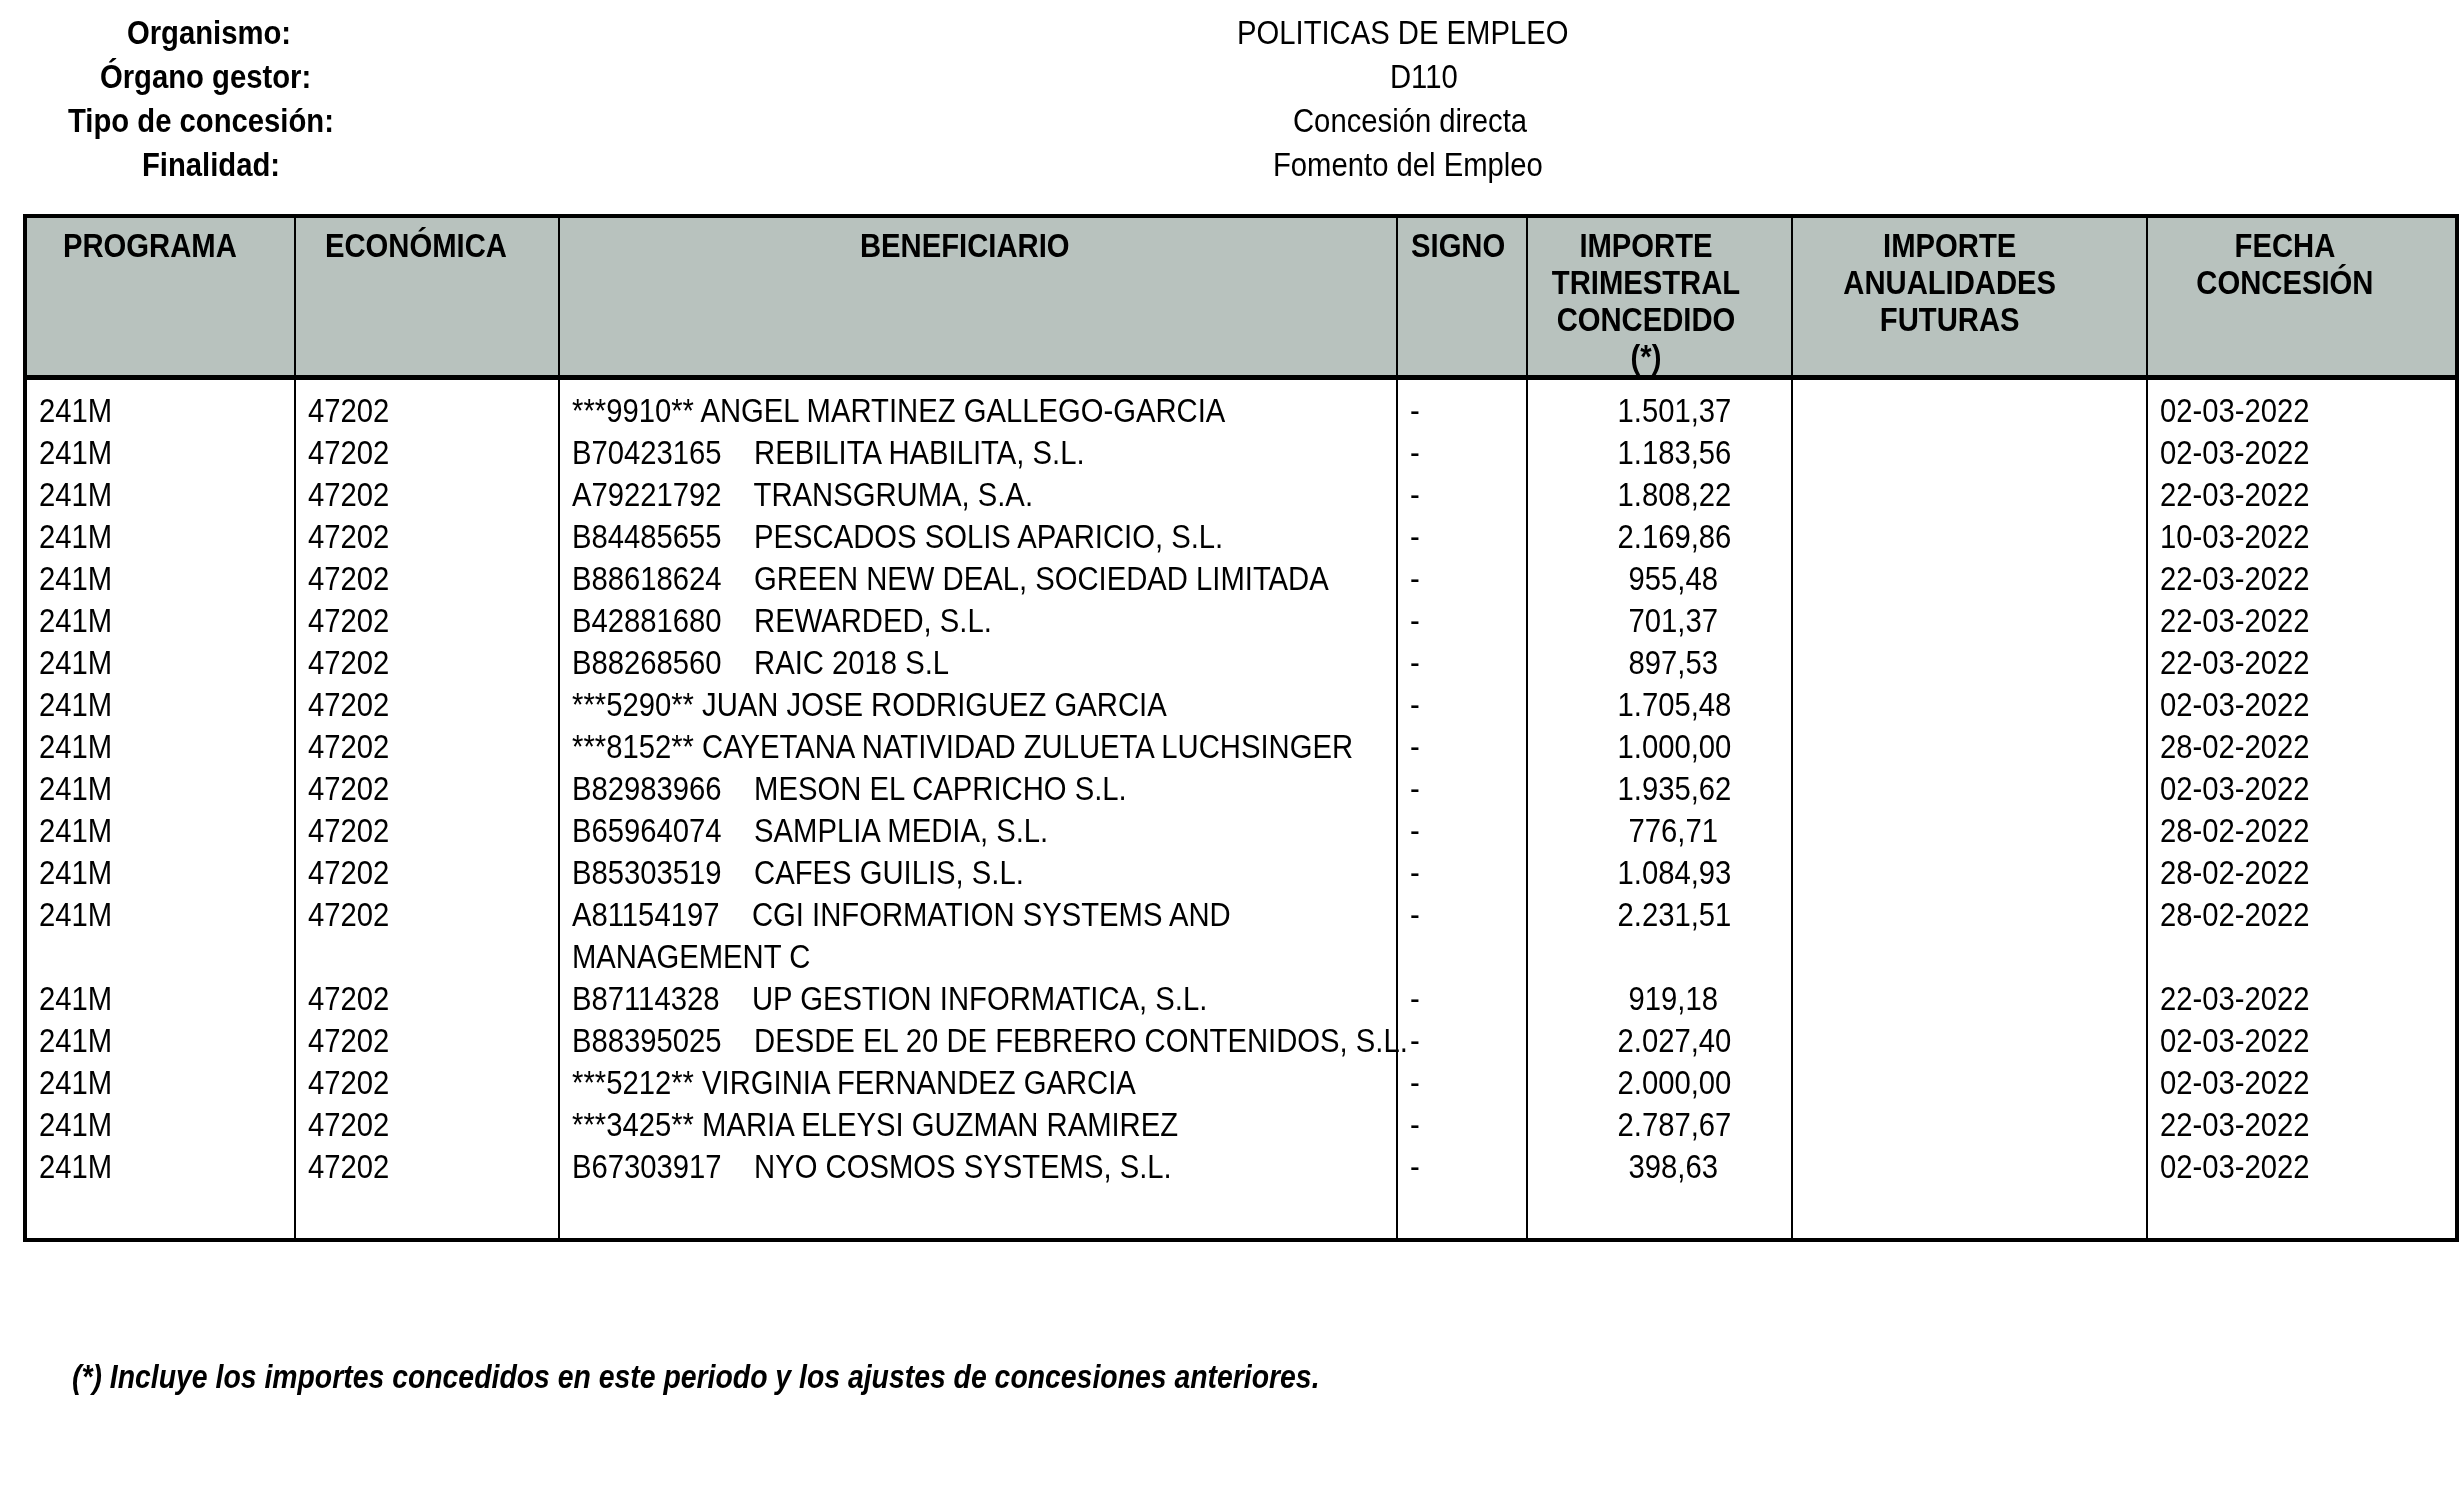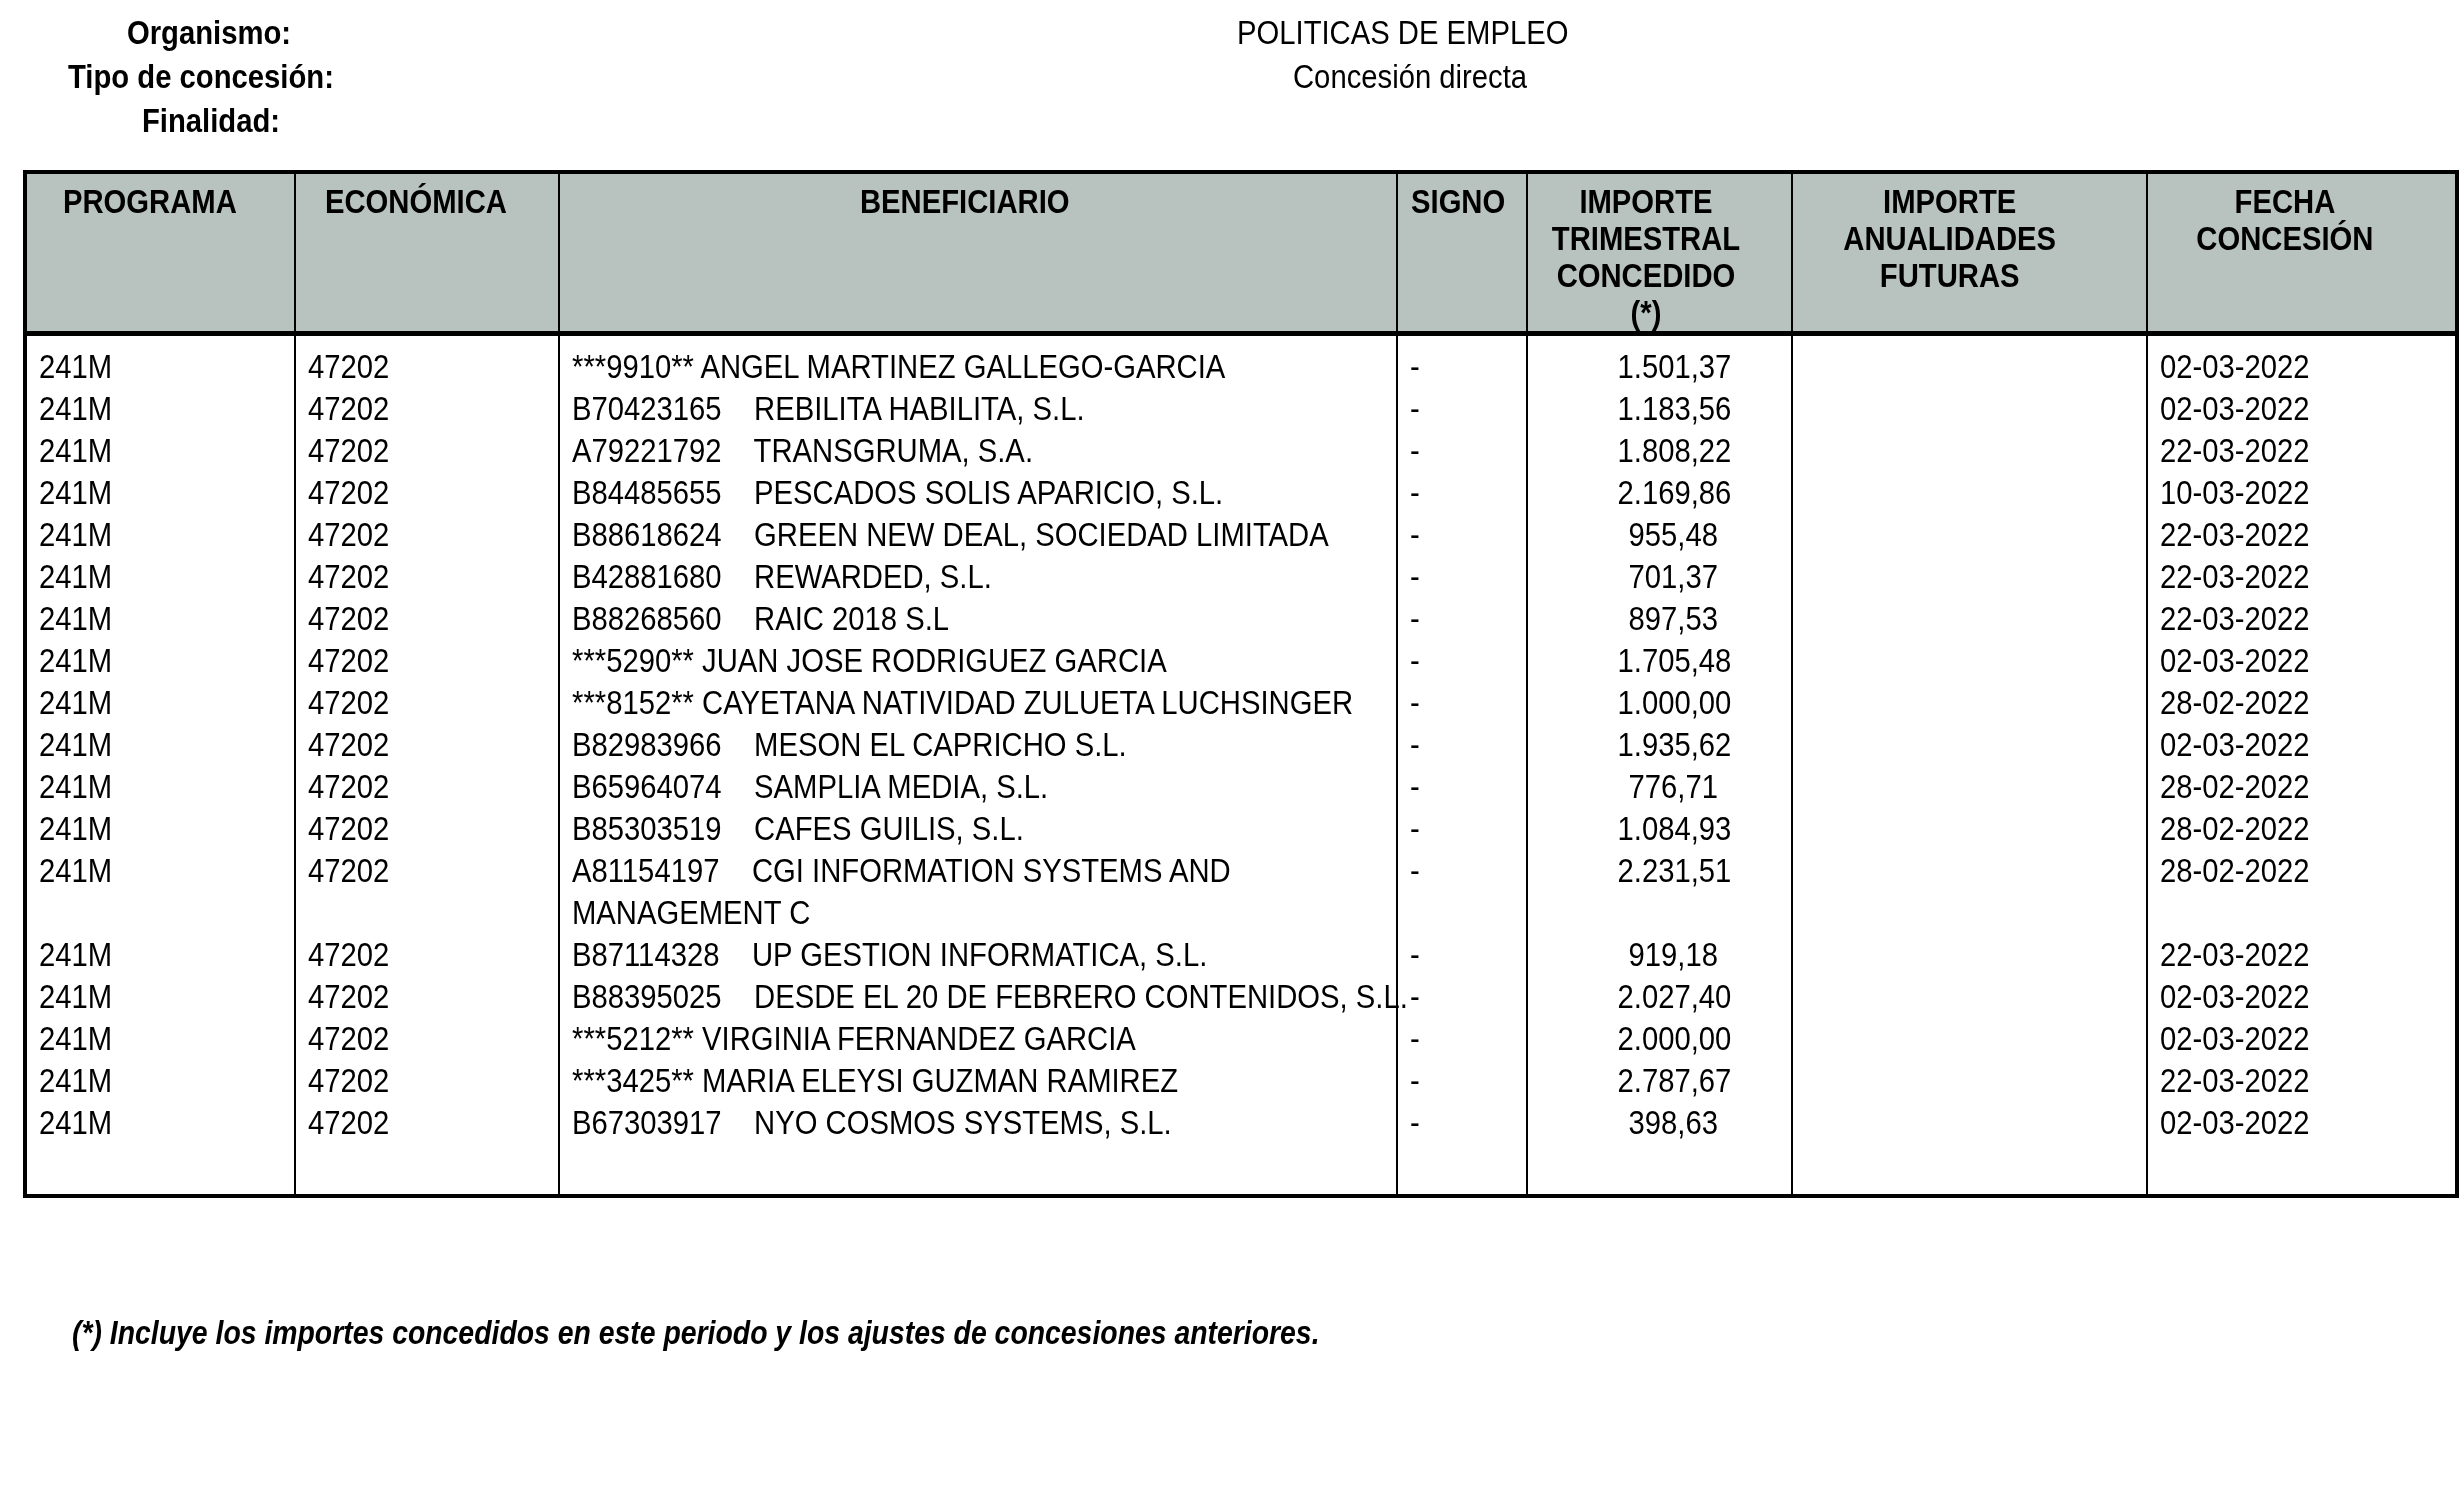--- a/index.html
+++ b/index.html
@@ -76,25 +76,30 @@
 <body>
 
 <div>
 
   <div class="meta">
     <div class="meta-row">
       <div class="meta-label"><span class="tx">Organismo:</span></div>
       <div class="meta-value"><span class="tx">POLITICAS DE EMPLEO</span></div>
     </div>
     <div class="meta-row">
+      <div class="meta-label"><span class="tx">Órgano gestor:</span></div>
+      <div class="meta-value"><span class="tx">D110</span></div>
+    </div>
+    <div class="meta-row">
       <div class="meta-label"><span class="tx">Tipo de concesión:</span></div>
       <div class="meta-value"><span class="tx">Concesión directa</span></div>
     </div>
     <div class="meta-row">
       <div class="meta-label"><span class="tx">Finalidad:</span></div>
+      <div class="meta-value"><span class="tx">Fomento del Empleo</span></div>
     </div>
   </div>
 
   <table class="grid">
     <colgroup>
       <col style="width:270px">
         <col style="width:264px">
         <col style="width:838px">
         <col style="width:130px">
         <col style="width:265px">

